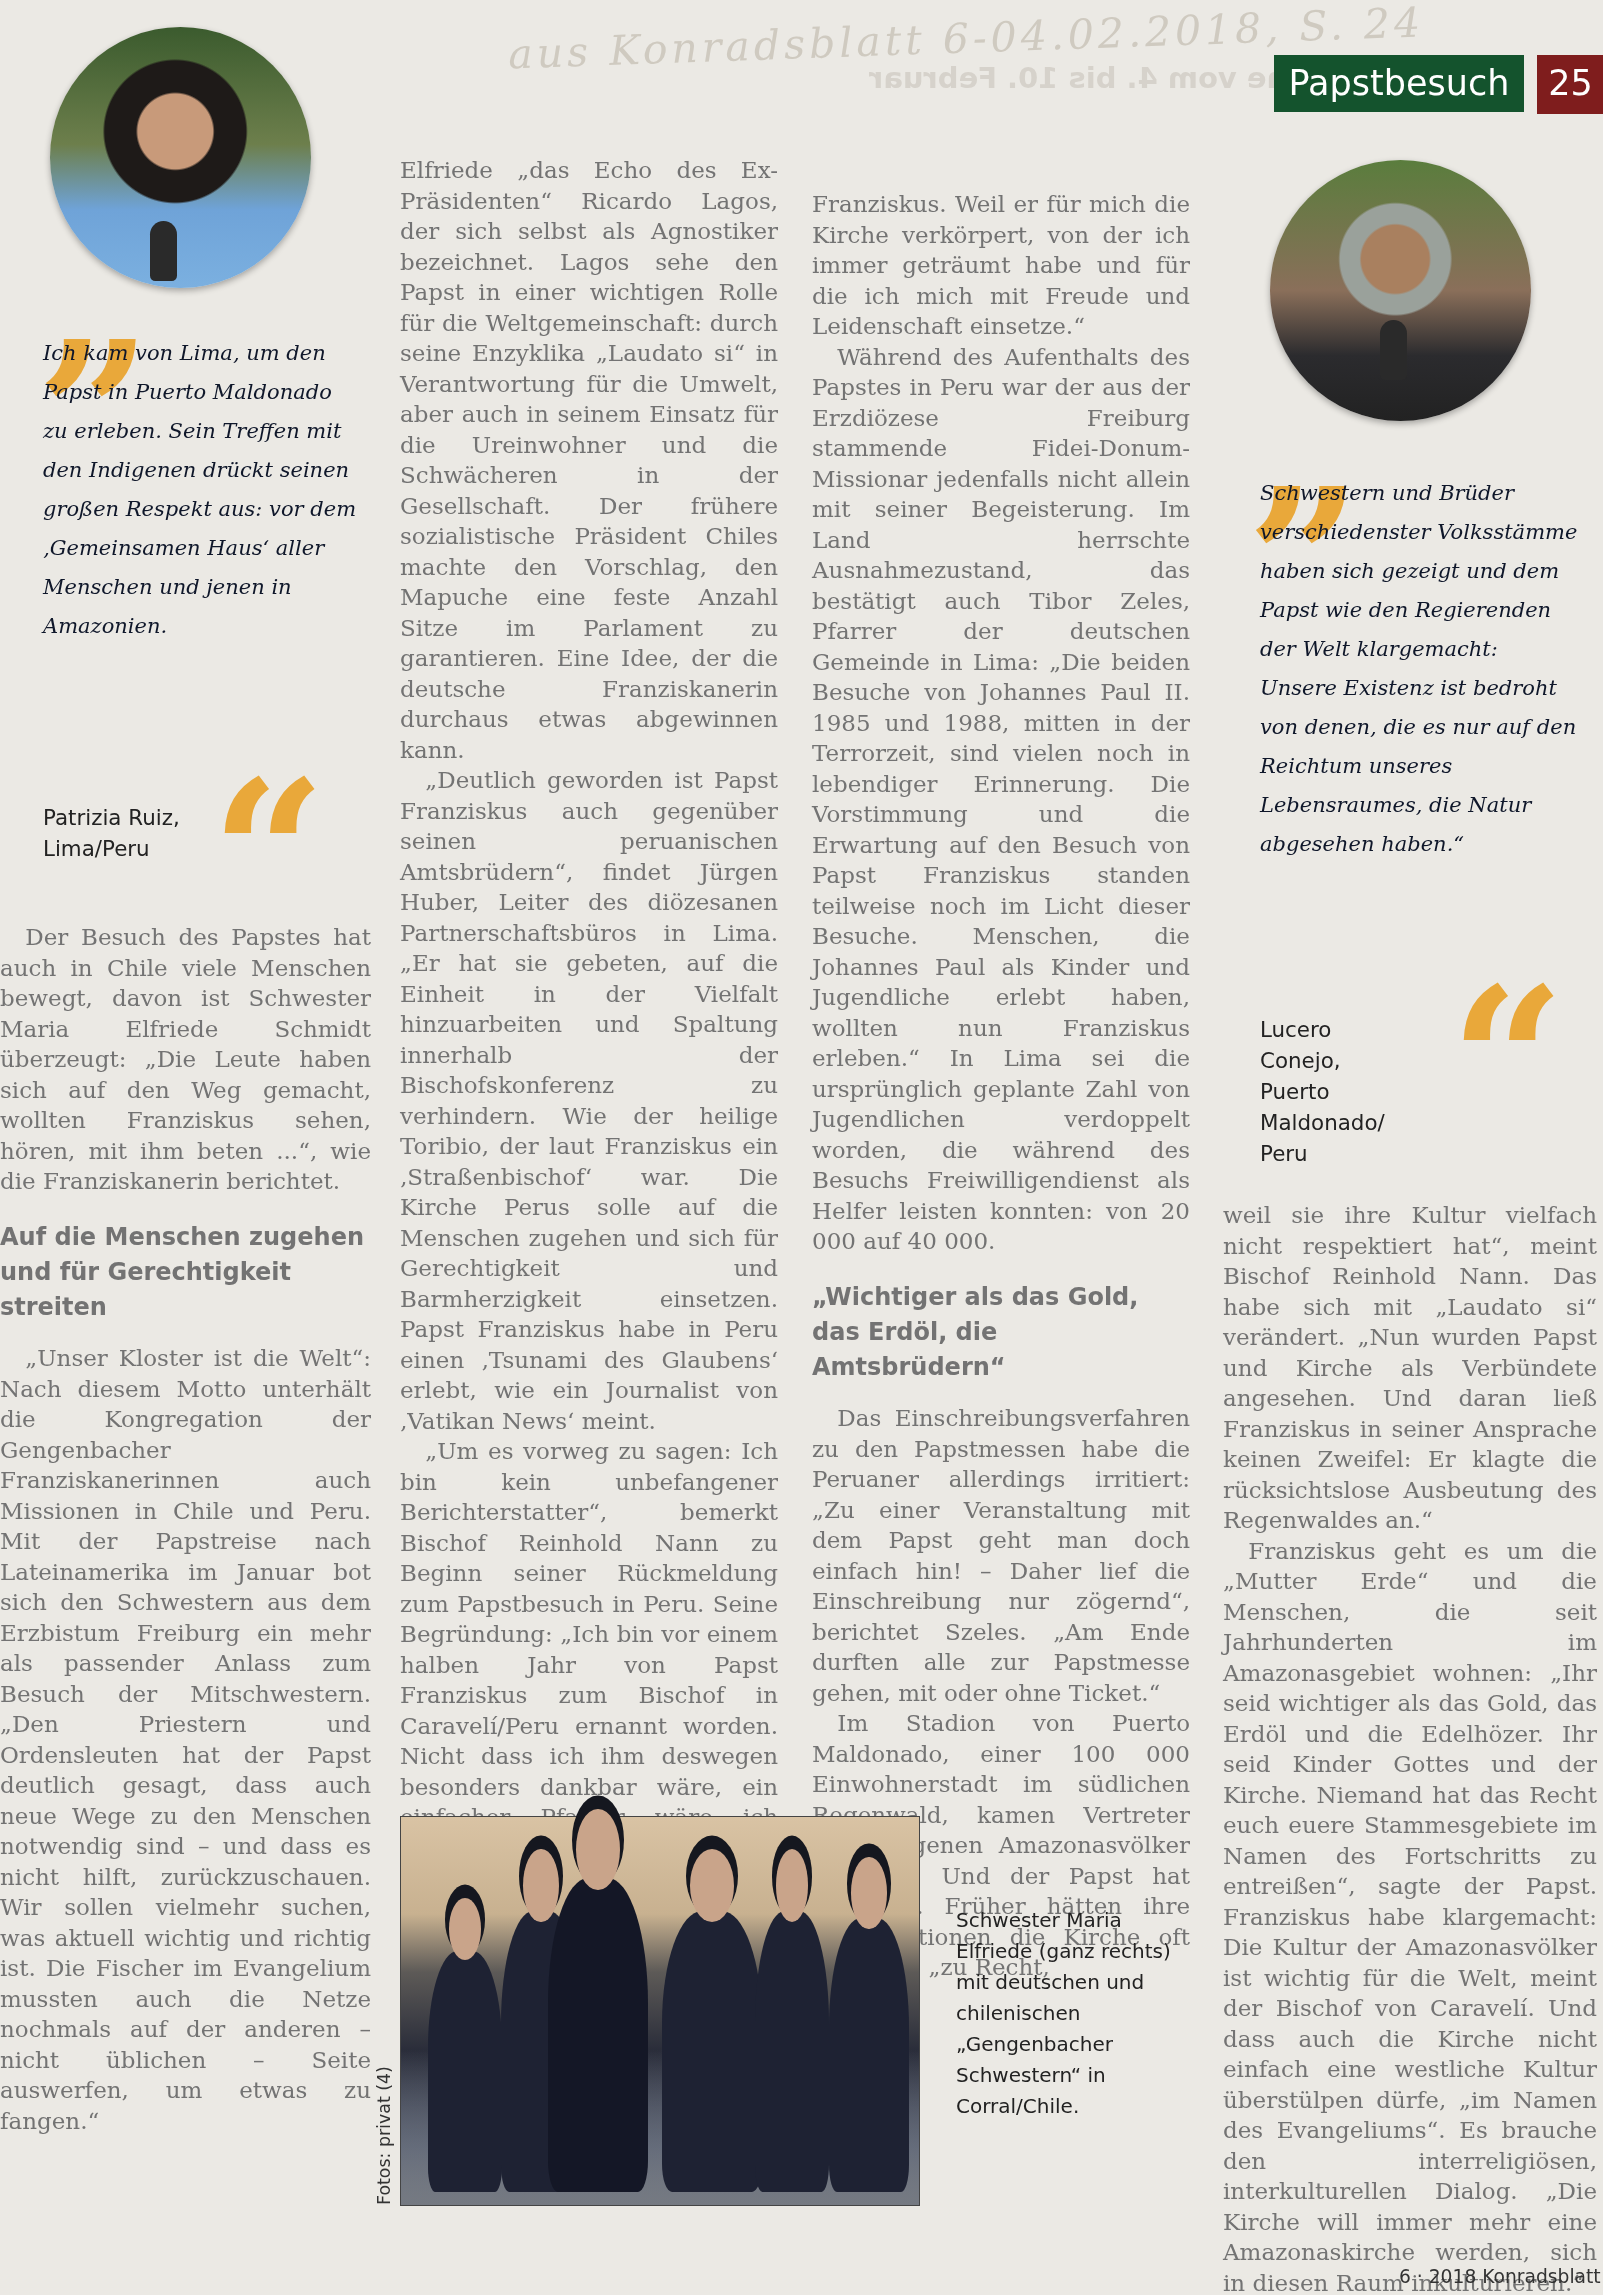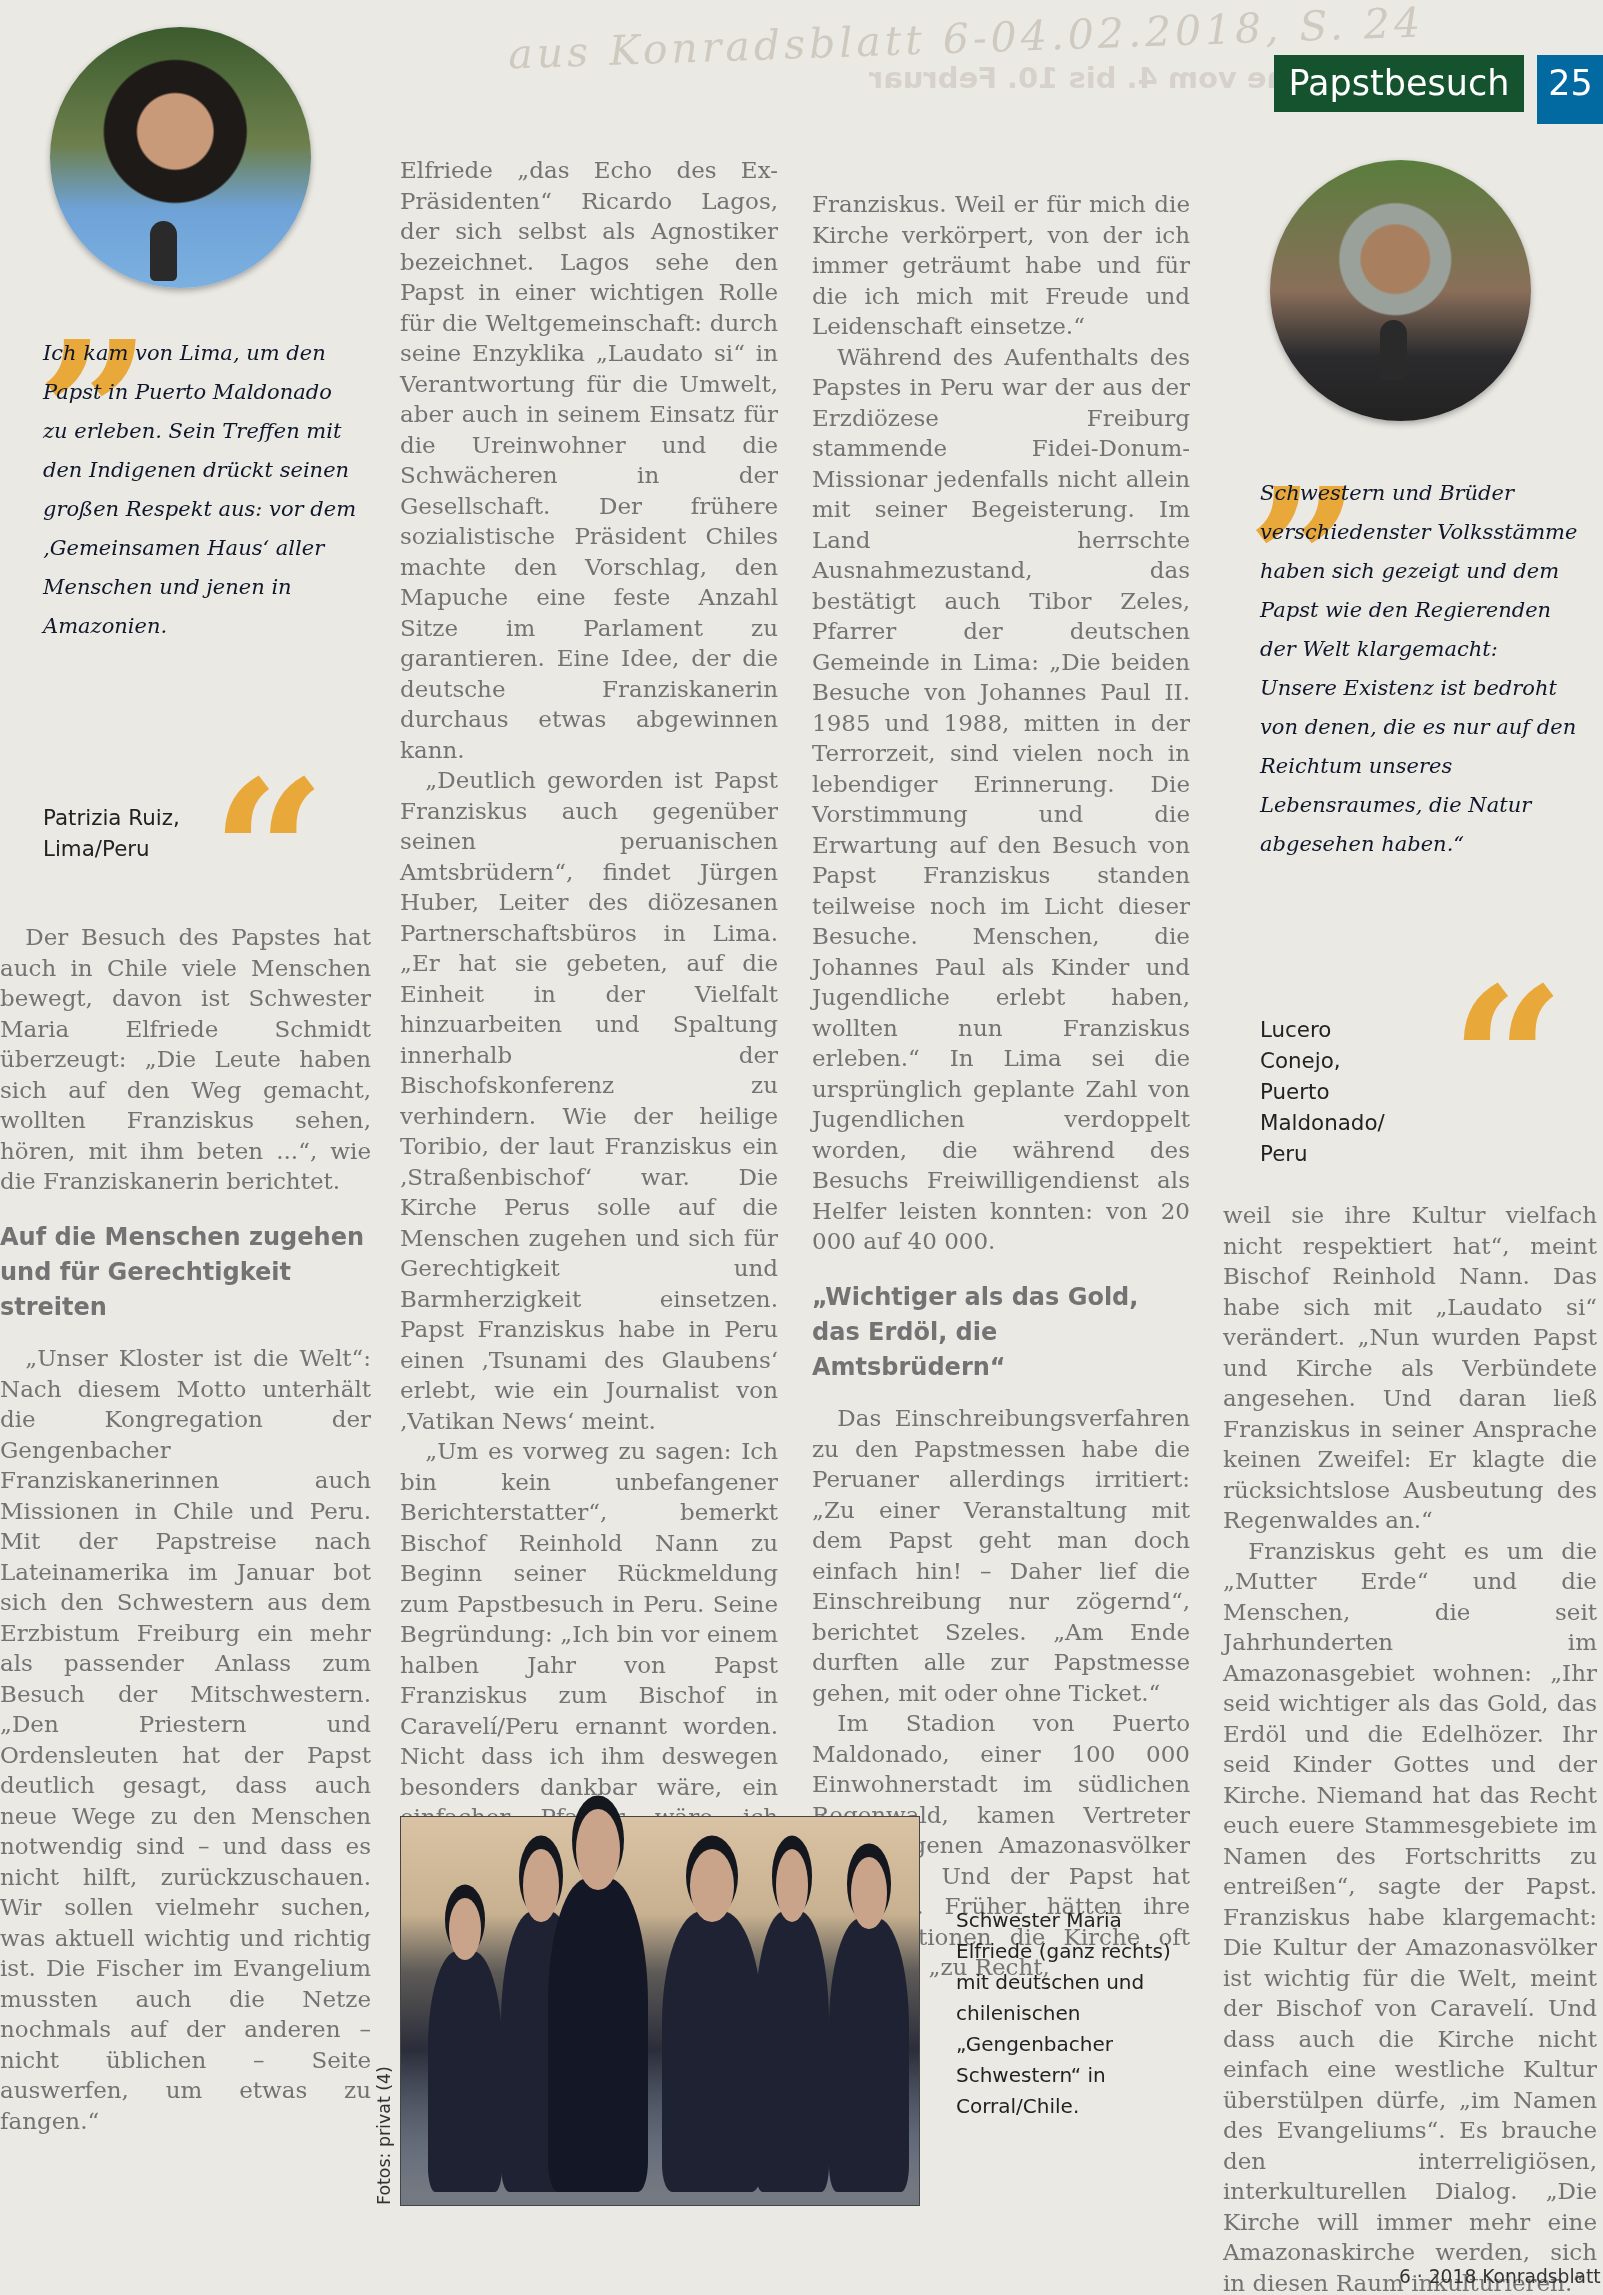--- a/index.html
+++ b/index.html
@@ -17,22 +17,22 @@
   .ghost {
     position: absolute; left: 869px; top: 61px; font-family: "DejaVu Sans", sans-serif;
     font-weight: bold; font-size: 29px; color: #d6d2cb; transform: scaleX(-1);
   }
   .section-tag {
     position: absolute; top: 55px; right: 80px; height: 57px; padding: 0 14.7px;
     background: #14532d; color: #fff; font-family: "DejaVu Sans", sans-serif;
     font-size: 35px; line-height: 57px;
   }
   .page-num {
-    position: absolute; top: 55px; right: 0; width: 67px; height: 69px;
-    background: #0369a1; color: #fff; font-family: "DejaVu Sans", sans-serif;
+    position: absolute; top: 55px; right: 0; width: 67px; height: 59px;
+    background: #7f1d1d; color: #fff; font-family: "DejaVu Sans", sans-serif;
     font-size: 35px; line-height: 57px; text-align: center;
   }
   .portrait {
     position: absolute; border-radius: 50%; overflow: hidden;
     box-shadow: 0 2.7px 6.7px rgba(0,0,0,0.3);
   }
   .portrait-1 { left: 50px; top: 27px; width: 261px; height: 261px;
     background: radial-gradient(circle at 48% 40%, #c89a7a 0 18%, #1e1a18 19% 34%, transparent 35%),
                 linear-gradient(180deg, #3b5b2e 0%, #6d7f4c 45%, #6fa3d8 70%, #7bb0e0 100%); }
   .portrait-2 { left: 1270px; top: 160px; width: 261px; height: 261px;

